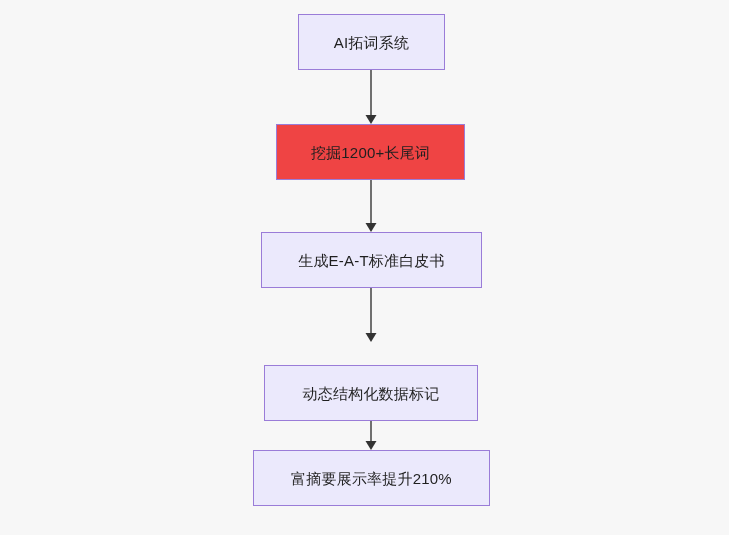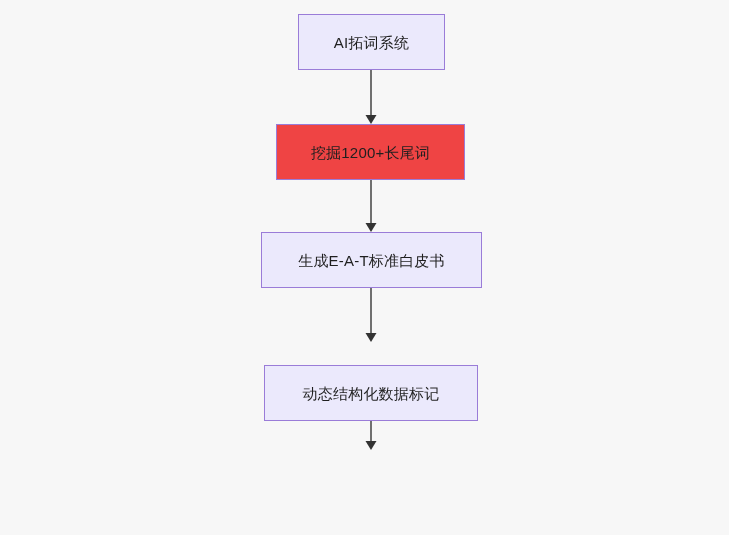--- a/index.html
+++ b/index.html
@@ -77,13 +77,16 @@
     </div>
     <div class="node" style="left: 276px; top: 124px; width: 189px; height: 56px; background: #ef4444; border-color: rgb(154, 124, 216);">
       <span class="node-label" style="color: rgb(31, 31, 31);">挖掘1200+长尾词</span>
     </div>
     <div class="node" style="left: 261px; top: 232px; width: 221px; height: 56px; background: rgb(235, 233, 252); border-color: rgb(154, 124, 216);">
       <span class="node-label" style="color: rgb(31, 31, 31);">生成E-A-T标准白皮书</span>
     </div>
     <div class="node" style="left: 264px; top: 342px; width: 214px; height: 56px; background: rgb(235, 233, 252); border-color: rgb(154, 124, 216); margin-top: 23px;">
       <span class="node-label" style="color: rgb(31, 31, 31);">动态结构化数据标记</span>
     </div>
+    <div class="node" style="left: 253px; top: 450px; width: 237px; height: 56px; background: rgb(235, 233, 252); border-color: rgb(154, 124, 216);">
+      <span class="node-label" style="color: rgb(31, 31, 31);">富摘要展示率提升210%</span>
+    </div>
   </div>
 
 </body></html>

